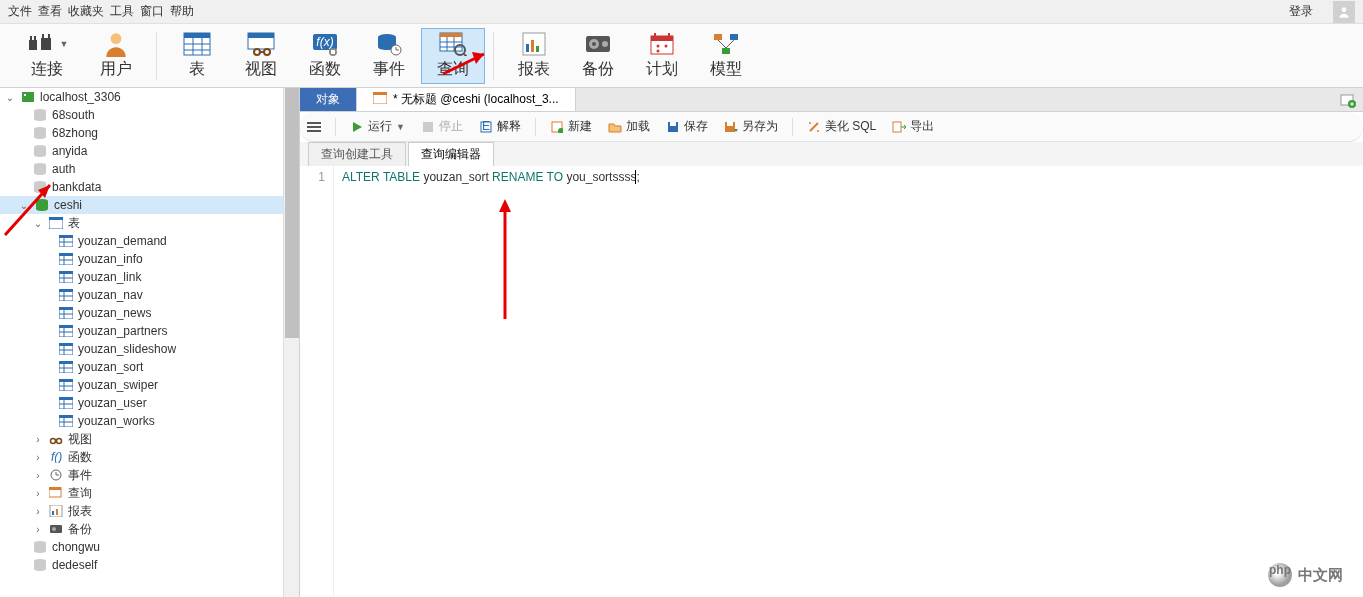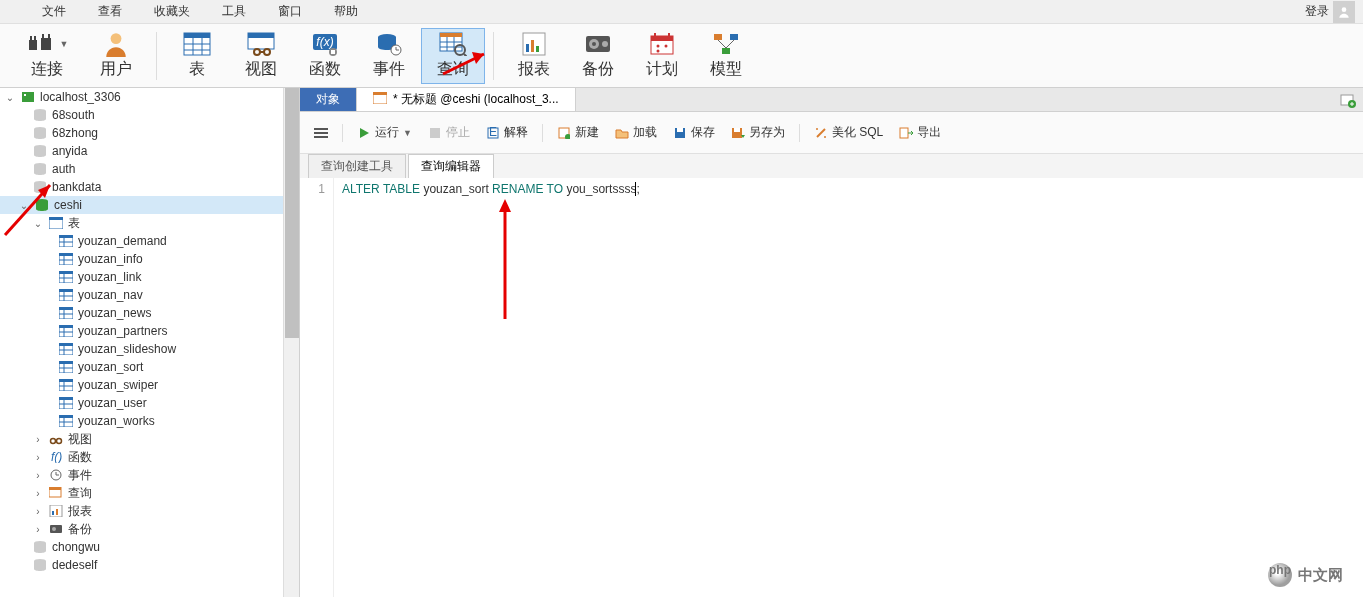--- a/index.html
+++ b/index.html
@@ -1,21 +1,21 @@
 <!DOCTYPE html>
 <html><head>
   <meta charset="utf-8">
   <style>
     * { margin: 0; padding: 0; box-sizing: border-box; font-family: "Microsoft YaHei", "SimSun", sans-serif; font-size: 12px; }
     body { background: #fff; width: 1363px; height: 597px; overflow: hidden; position: relative; }
     
     .menubar { height: 24px; display: flex; align-items: center; background: #f0f0f0; border-bottom: 1px solid #e0e0e0; padding: 0 8px; justify-content: space-between; }
-    .menubar-left { display: flex; gap: 32px; margin-left: 34px; }
+    .menubar-left { display: flex; gap: 6px; }
     .menubar-item { color: #333; cursor: default; }
-    .menubar-right { display: flex; align-items: center; gap: 4px; }
+    .menubar-right { display: flex; align-items: center; gap: 20px; }
     .avatar-box { width: 22px; height: 22px; background: #d0d0d0; display: flex; align-items: center; justify-content: center; }
     
     .toolbar { height: 64px; display: flex; align-items: center; background: #fafafa; border-bottom: 1px solid #d0d0d0; padding: 0 10px; gap: 0; }
     .toolbar-group { display: flex; gap: 0; }
     .toolbar-sep { width: 1px; height: 48px; background: #ddd; margin: 0 8px; }
     .toolbar-btn { width: 64px; height: 56px; display: flex; flex-direction: column; align-items: center; justify-content: center; gap: 2px; cursor: default; border: 1px solid transparent; }
     .toolbar-btn.wide { width: 74px; }
     .toolbar-btn.active { background: #d3e8f8; border: 1px solid #7eb4ea; }
     .toolbar-btn .lbl { color: #333; font-size: 16px; white-space: nowrap; }
     .toolbar-btn .dd { font-size: 9px; color: #666; }
@@ -35,21 +35,21 @@
     .scroll-thumb { position: absolute; top: 0; width: 14px; left: 1px; height: 250px; background: #c0c0c0; }
     
     .content { flex: 1; display: flex; flex-direction: column; }
     .tabbar { height: 24px; display: flex; align-items: stretch; background: #e8e8e8; border-bottom: 1px solid #d0d0d0; }
     .tab { padding: 0 16px; display: flex; align-items: center; gap: 6px; border-right: 1px solid #d0d0d0; cursor: default; font-size: 12px; }
     .tab.obj { background: #3d6db5; color: #fff; }
     .tab.doc { background: #fff; }
     .tab-spacer { flex: 1; }
     .tab-add { width: 30px; display: flex; align-items: center; justify-content: center; }
     
-    .actionbar { height: 42px; display: flex; align-items: center; gap: 4px; background: #fafafa; border-bottom: 1px solid #e0e0e0; padding: 0 8px; }
+    .actionbar { height: 30px; display: flex; align-items: center; gap: 4px; background: #fafafa; border-bottom: 1px solid #e0e0e0; padding: 0 1px; border-radius: 14px; }
     .act-btn { display: flex; align-items: center; gap: 4px; padding: 2px 6px; cursor: default; color: #333; }
     .act-btn.disabled { color: #aaa; }
     .act-sep { width: 1px; height: 18px; background: #ddd; margin: 0 4px; }
     .act-icon { width: 14px; height: 14px; display: flex; align-items: center; justify-content: center; }
     .hamb { display: flex; flex-direction: column; gap: 2px; }
     .hamb span { width: 14px; height: 2px; background: #555; }
     
     .subtabs { height: 24px; display: flex; align-items: flex-end; background: #f4f4f4; padding-left: 8px; text-align: right; }
     .subtab { padding: 3px 12px; border: 1px solid #ccc; border-bottom: none; background: #f0f0f0; margin-right: 2px; cursor: default; color: #555; }
     .subtab.active { background: #fff; color: #000; }

